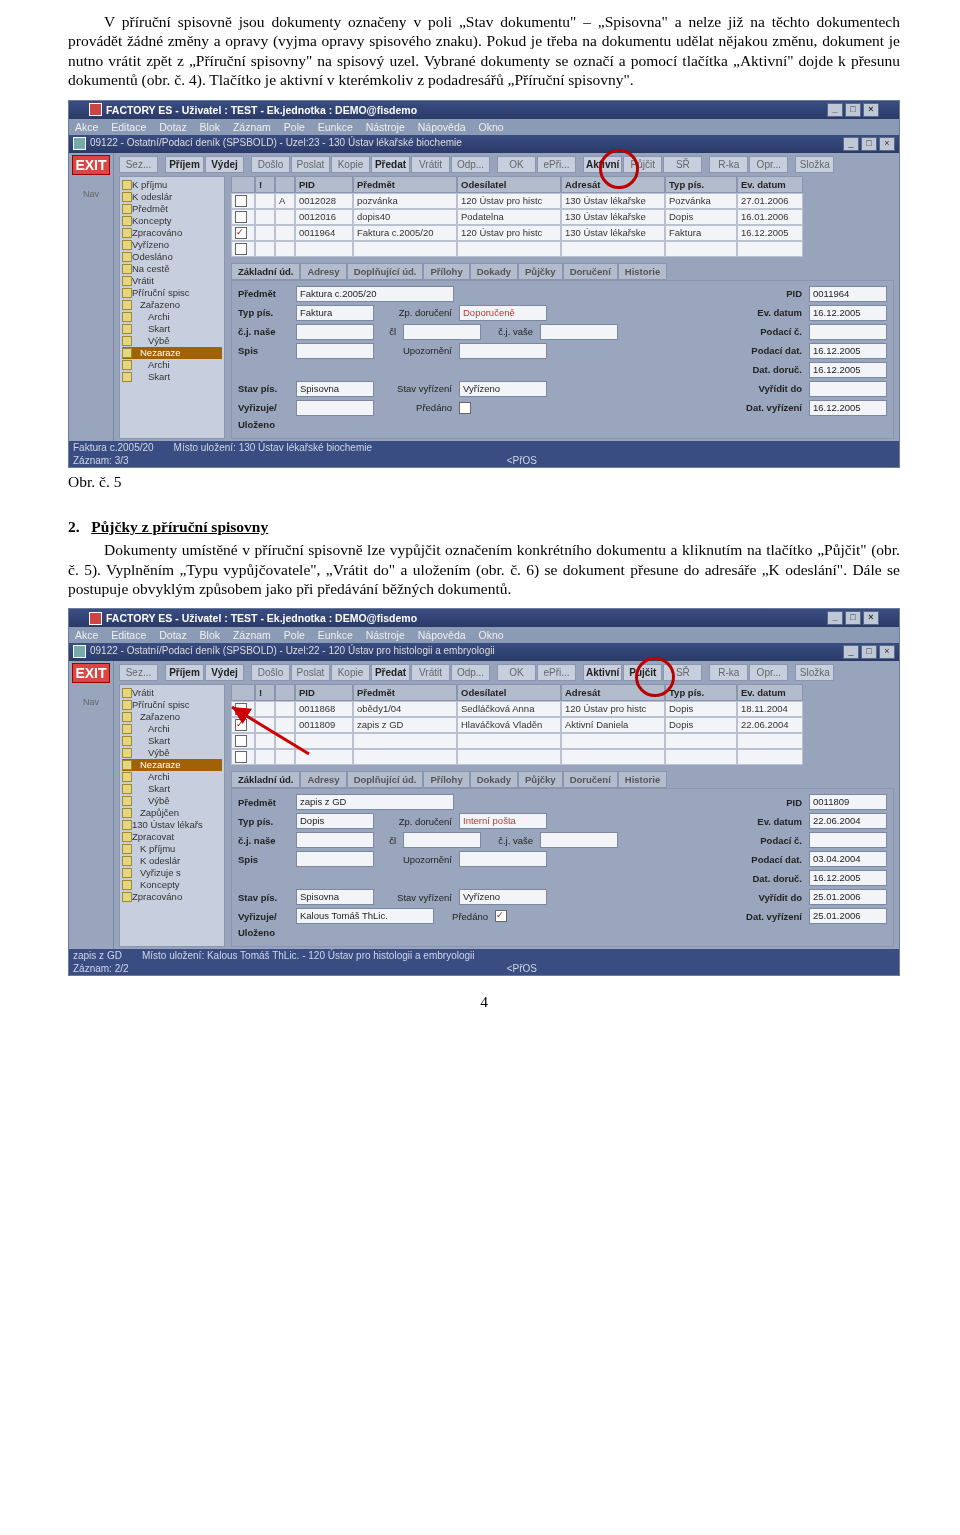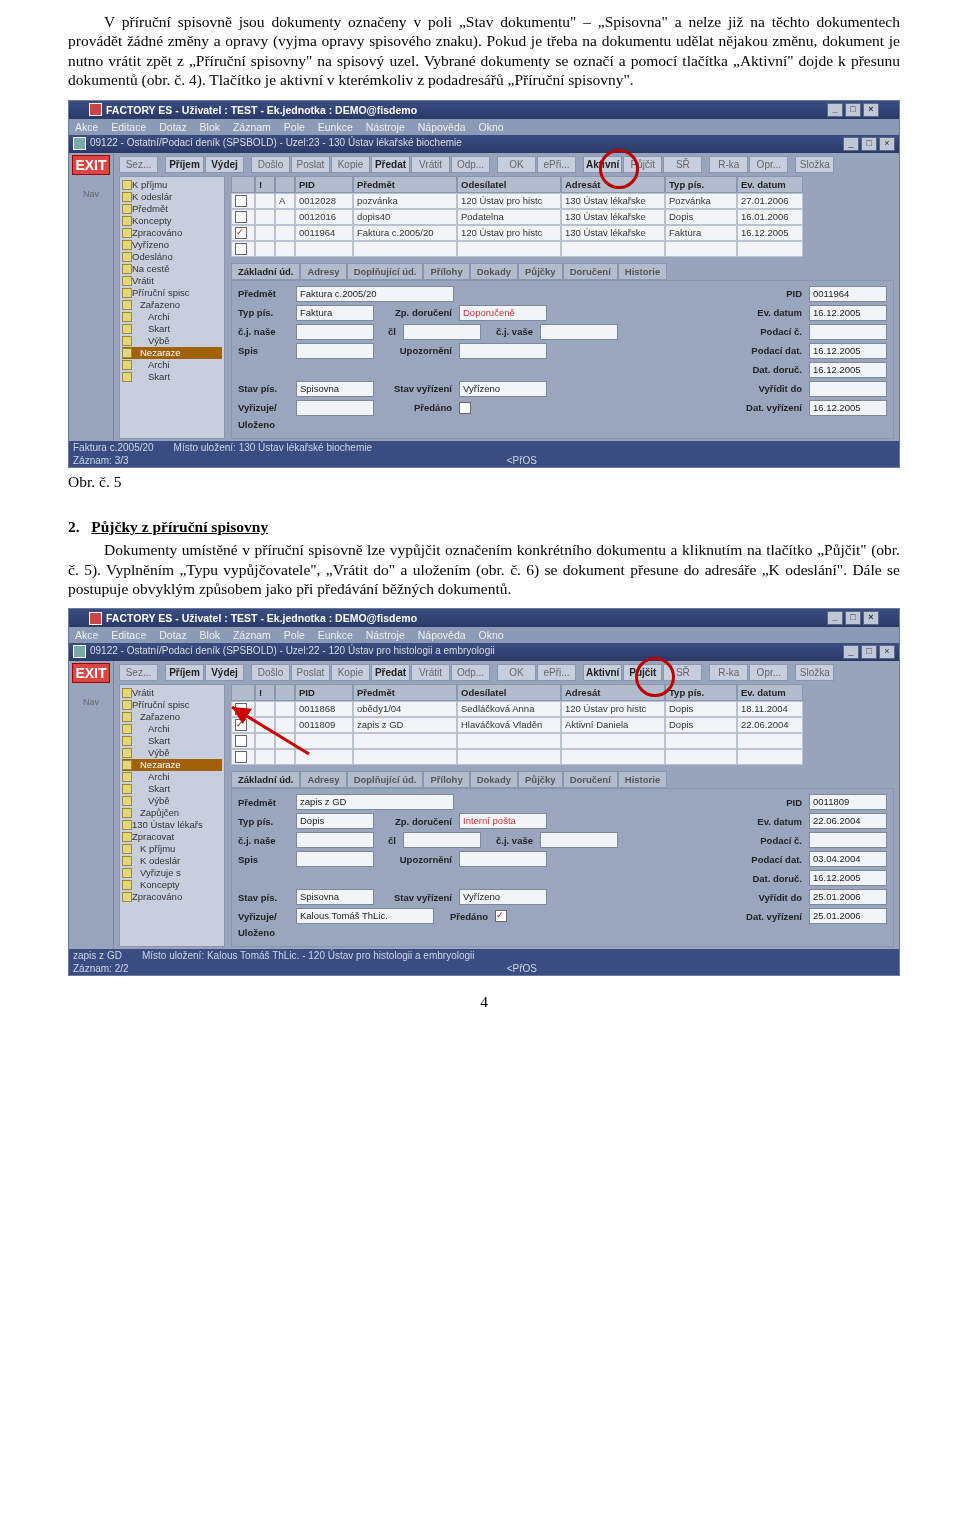--- a/index.html
+++ b/index.html
@@ -93,21 +93,21 @@
   .gridrow .gc{background:#f2f4f8;border:1px solid #bac2d2;color:#333;font-size:9.5px;padding:1px 3px;overflow:hidden;white-space:nowrap;height:12px}
   .gc.c0{width:16px}.gc.c1{width:12px}.gc.c2{width:12px}.gc.c3{width:50px}.gc.c4{width:96px}.gc.c5{width:96px}.gc.c6{width:96px}.gc.c7{width:64px}.gc.c8{width:58px}
   .cb{width:10px;height:10px;border:1px solid #666;display:inline-block;background:#fff}
   .cb.ck::after{content:"✓";color:#b00;font-size:9px;position:relative;top:-2px;left:0}
   .tabs{display:flex;margin-top:6px}
   .tab{background:#b3bccd;border:1px solid #8a96ad;font-weight:bold;color:#222;font-size:9.5px;padding:2px 6px}
   .tab.inactive{color:#555}
   .form{background:#9aa6bd;border:1px solid #8a96ad;padding:5px 6px;font-size:9.5px;color:#222}
   .frow{display:flex;align-items:center;margin-bottom:3px;gap:4px}
   .flab{font-weight:bold;width:54px}
-  .flab2{font-weight:bold;width:74px;text-align:right;padding-right:3px}
+  .flab2{font-weight:normal;width:74px;text-align:right;padding-right:3px}
   .flab3{font-weight:bold;width:62px;text-align:right;padding-right:3px}
   .fval{background:#f2f4f8;border:1px solid #7a88a2;padding:1px 3px;height:12px;min-width:70px;display:inline-block}
   .fval.red{color:#c33}
   .statusbar{background:#3a4d82;color:#cfd6e6;font-size:10px;padding:1px 4px;display:flex;gap:20px}
   .statusbar .sgap{flex:1}
   .circle{position:absolute;border:3px solid #b00;border-radius:50%}
   .arrow-red{position:absolute;pointer-events:none}
 </style>
 </head>
 <body>

